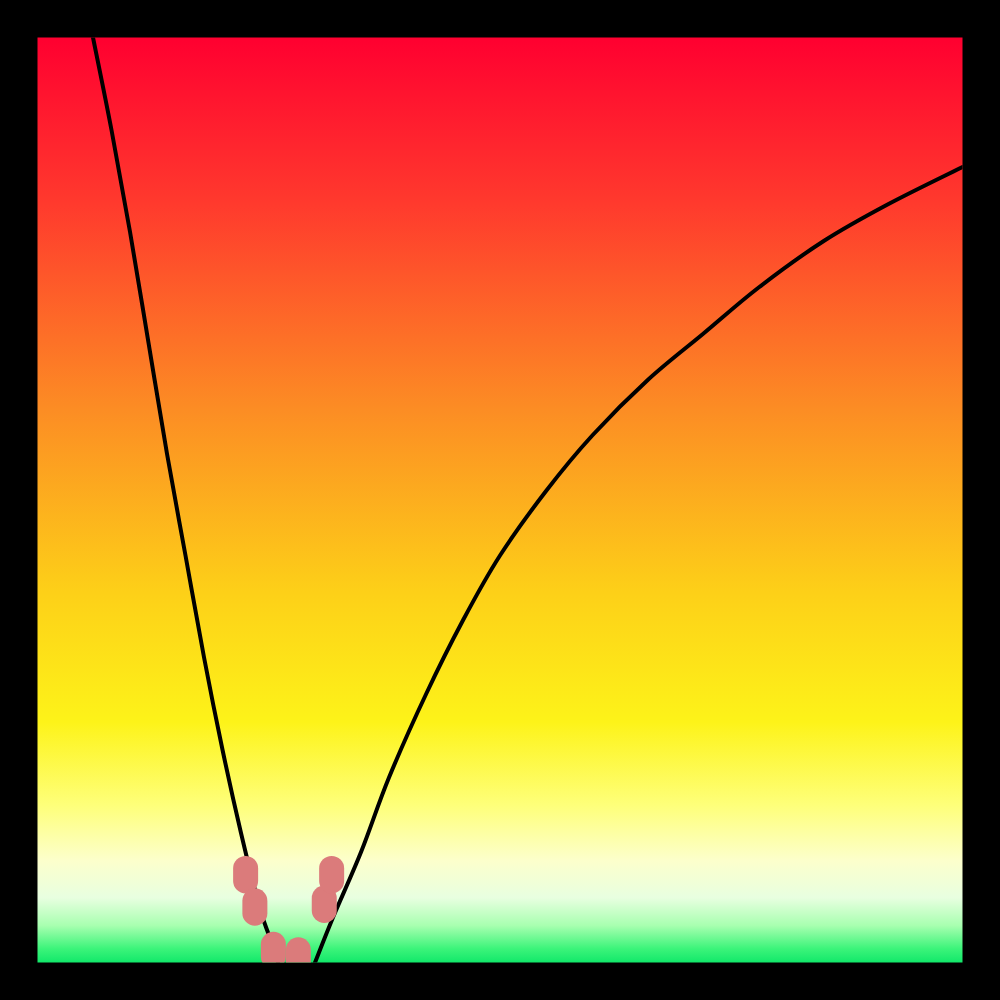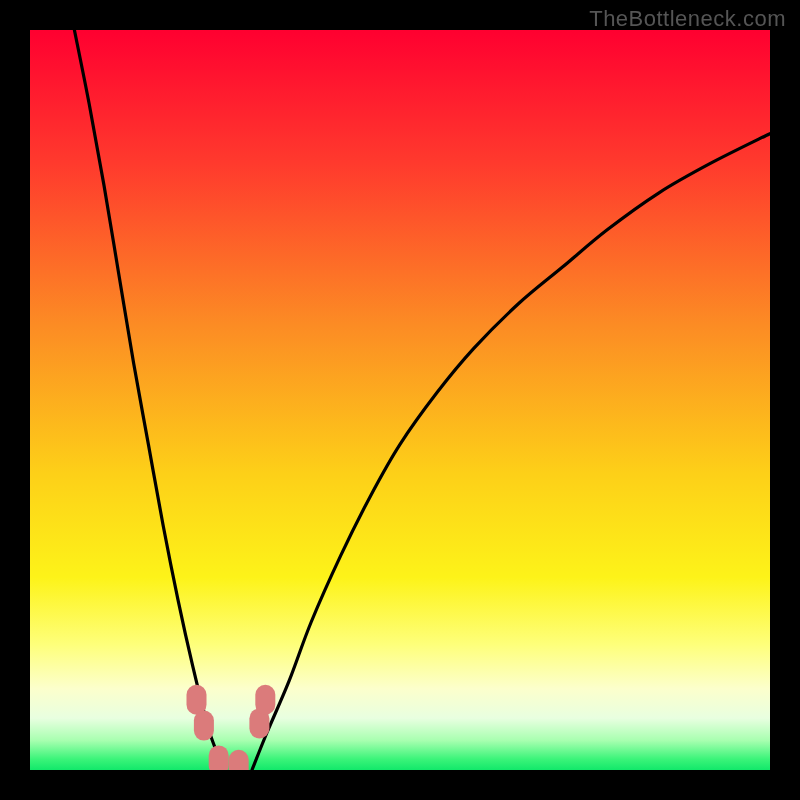--- a/index.html
+++ b/index.html
@@ -33,21 +33,20 @@
     left: 0;
     top: 0;
     width: 800px;
     height: 800px;
   }
 </style>
 </head>
 <body>
 
 <div class="frame">
-  <div class="watermark">TheBottleneck.com</div>
   <svg class="plot" viewBox="0 0 800 800">
     <defs>
       <linearGradient id="bgGrad" x1="0" y1="0" x2="0" y2="1">
           <stop offset="0%" stop-color="#ff0030"></stop>
           <stop offset="18%" stop-color="#ff3a2d"></stop>
           <stop offset="40%" stop-color="#fc8c24"></stop>
           <stop offset="60%" stop-color="#fdd018"></stop>
           <stop offset="74%" stop-color="#fdf319"></stop>
           <stop offset="83%" stop-color="#feff7a"></stop>
           <stop offset="89%" stop-color="#fcffcc"></stop>

